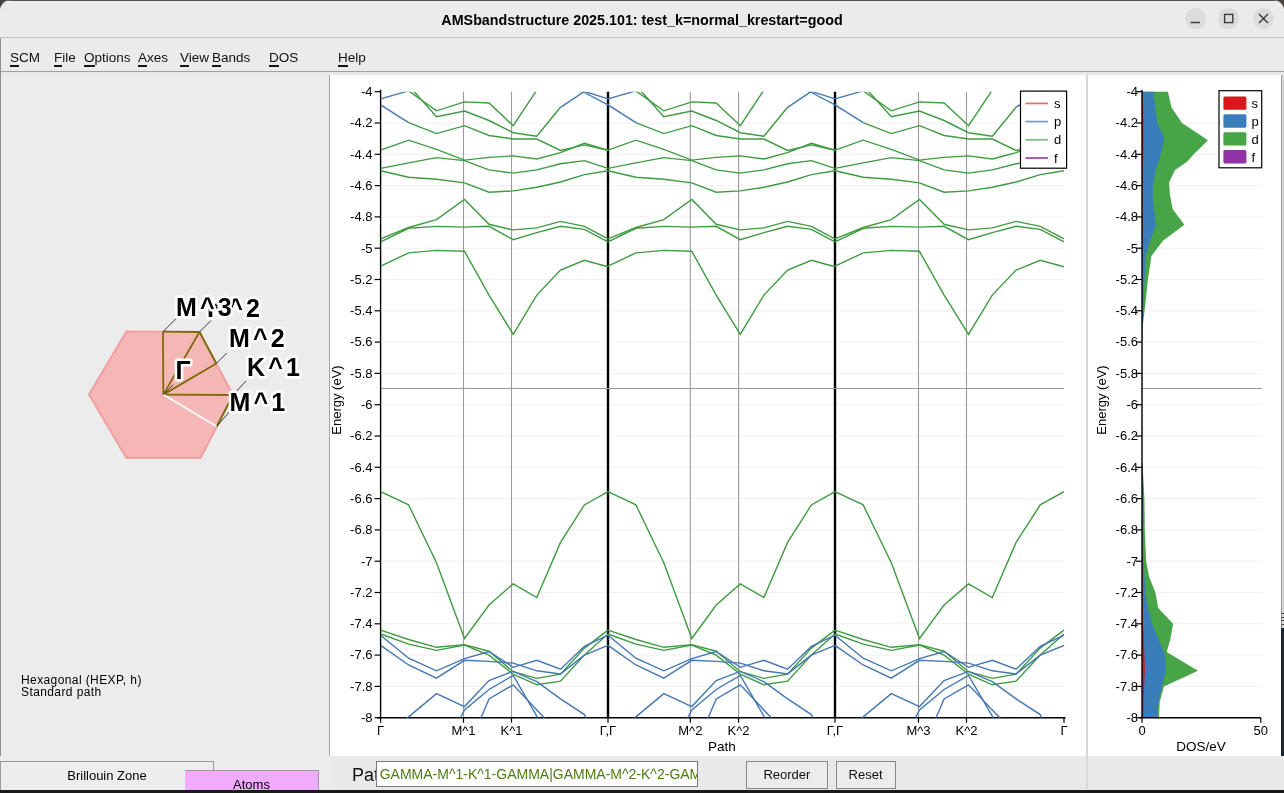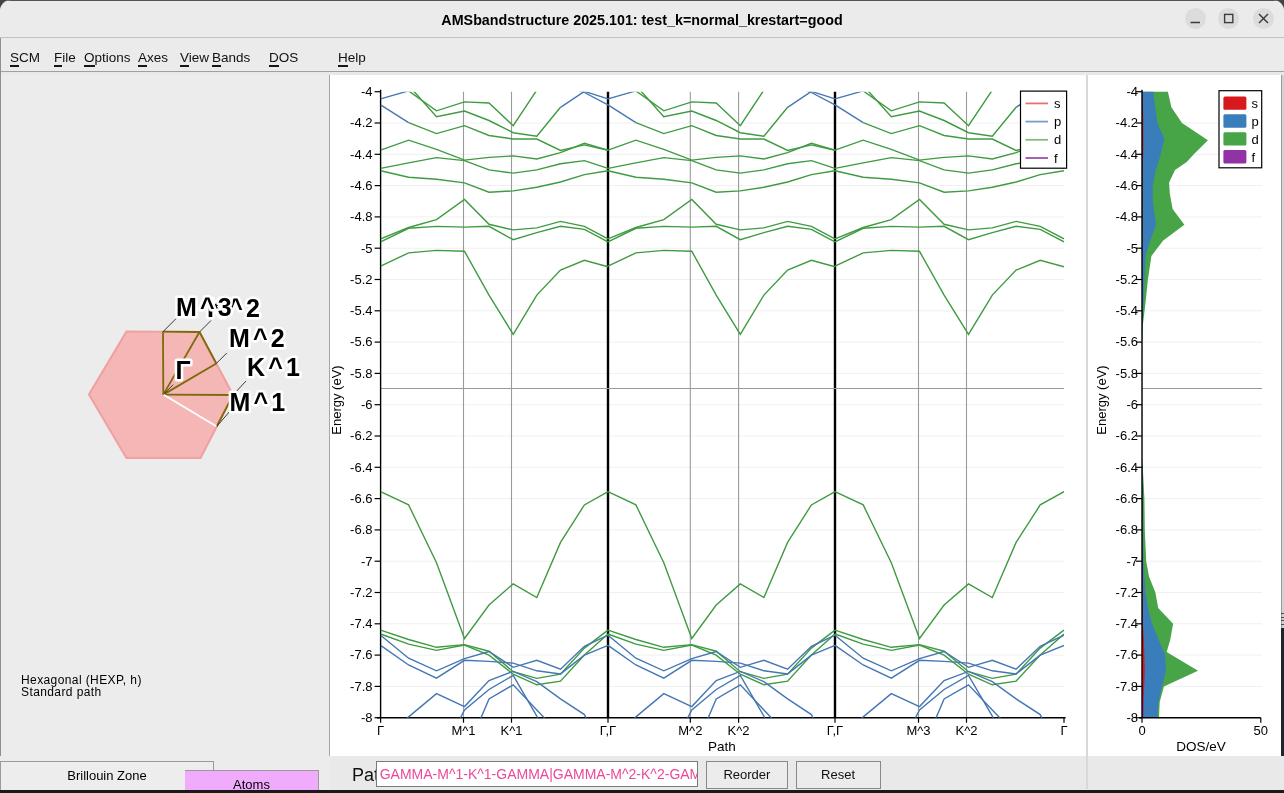--- a/index.html
+++ b/index.html
@@ -26,25 +26,25 @@
 #tabbar{left:0;top:756px;width:330px;height:34px;background:#ececec;}
 .tab{position:absolute;top:760.5px;height:29px;font-size:13px;text-align:center;
  box-sizing:border-box;border:1px solid #9a9a9a;border-bottom:none;}
 #tab1{left:0;width:214px;background:#ededed;line-height:27px;}
 #tab2{left:185px;width:134px;background:#f0abfc;border-left:none;line-height:27px;margin-top:9px;}
 #botmid{left:330px;top:756px;width:756px;height:34px;background:#e9e9e9;}
 #botright{left:1088px;top:756px;width:196px;height:34px;background:#e9e9e9;}
 #pathlab{left:352px;top:765px;font-size:18px;color:#111;}
 #pathfield{left:375.7px;top:761px;width:322.7px;height:26px;background:#fff;
  border:1px solid #7a7a7a;box-sizing:border-box;font-size:14px;line-height:24px;
- white-space:nowrap;overflow:hidden;padding-left:3px;color:#ec4899;}
+ white-space:nowrap;overflow:hidden;padding-left:3px;color:#4d7c0f;}
 .btn{position:absolute;top:761px;height:28px;background:#ececec;border:1px solid #888;
- box-sizing:border-box;font-size:13px;text-align:center;color:#111;}
+ box-sizing:border-box;font-size:13px;text-align:center;color:#111;margin-left:40px;}
 #btn1{left:705.6px;width:82.6px;line-height:26px;}
-#btn2{left:795.6px;width:85px;line-height:26px;}
+#btn2{left:795.6px;width:60px;line-height:26px;}
 #botstrip{left:0;top:789.5px;width:1284px;height:3.5px;background:#191919;}
 svg{position:absolute;left:0;top:0;}
 svg text{font-family:"Liberation Sans",sans-serif;}
 </style></head>
 <body>
 <div id="win">
  <div class="abs" id="titlebar">
       <div id="title">AMSbandstructure 2025.101: test_k=normal_krestart=good</div>
     </div>
  <div class="wbtn" style="left:1184.5px"></div>

